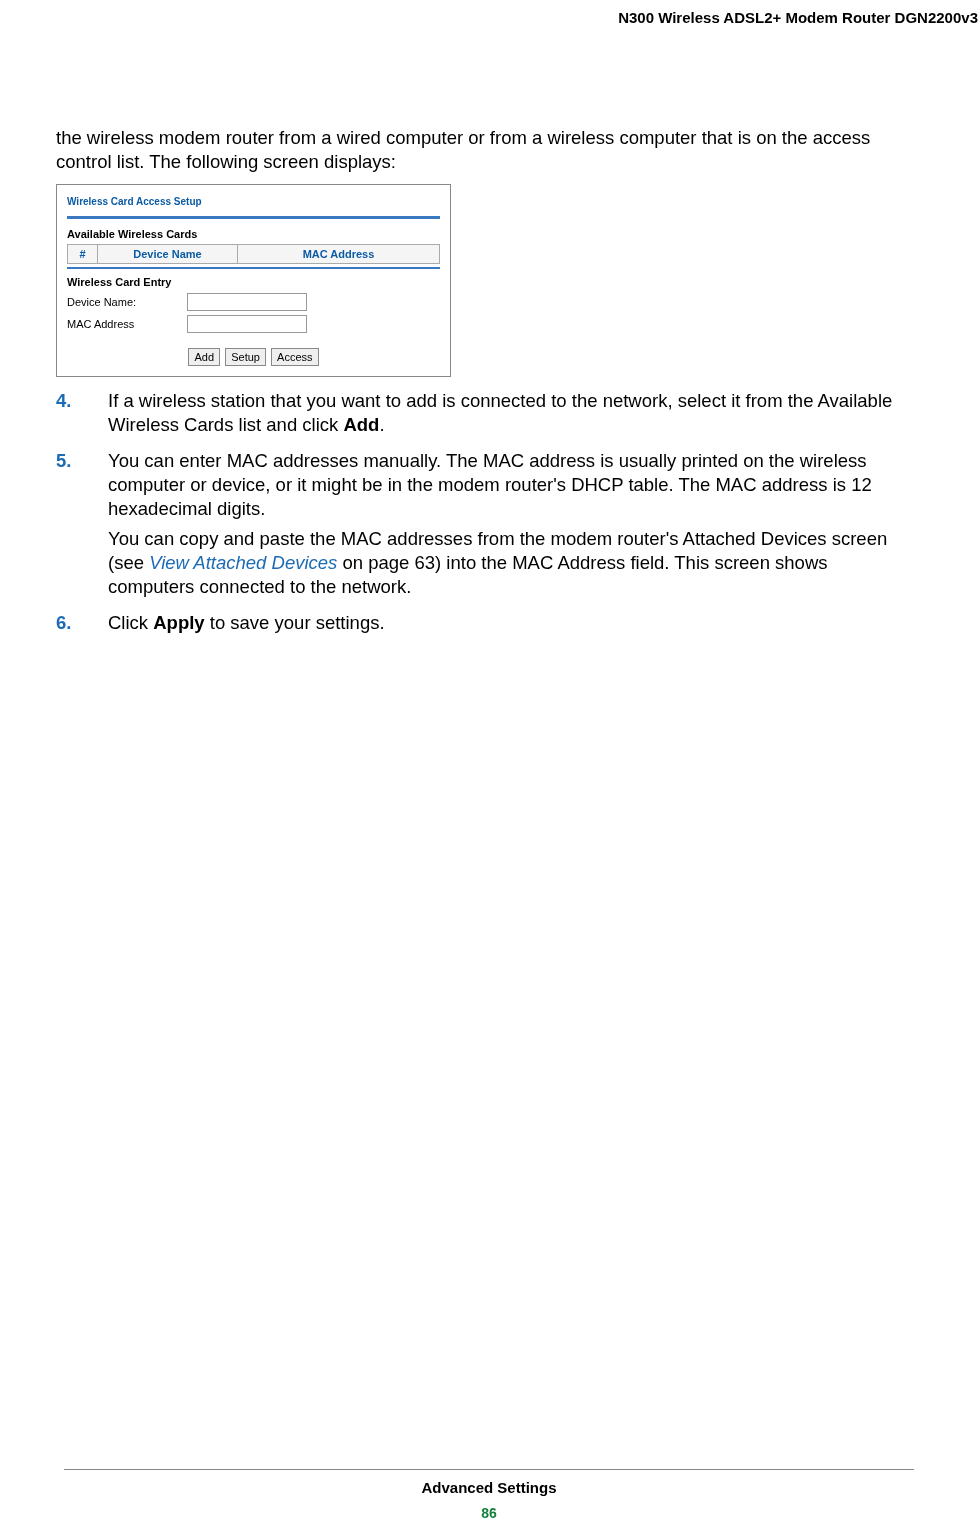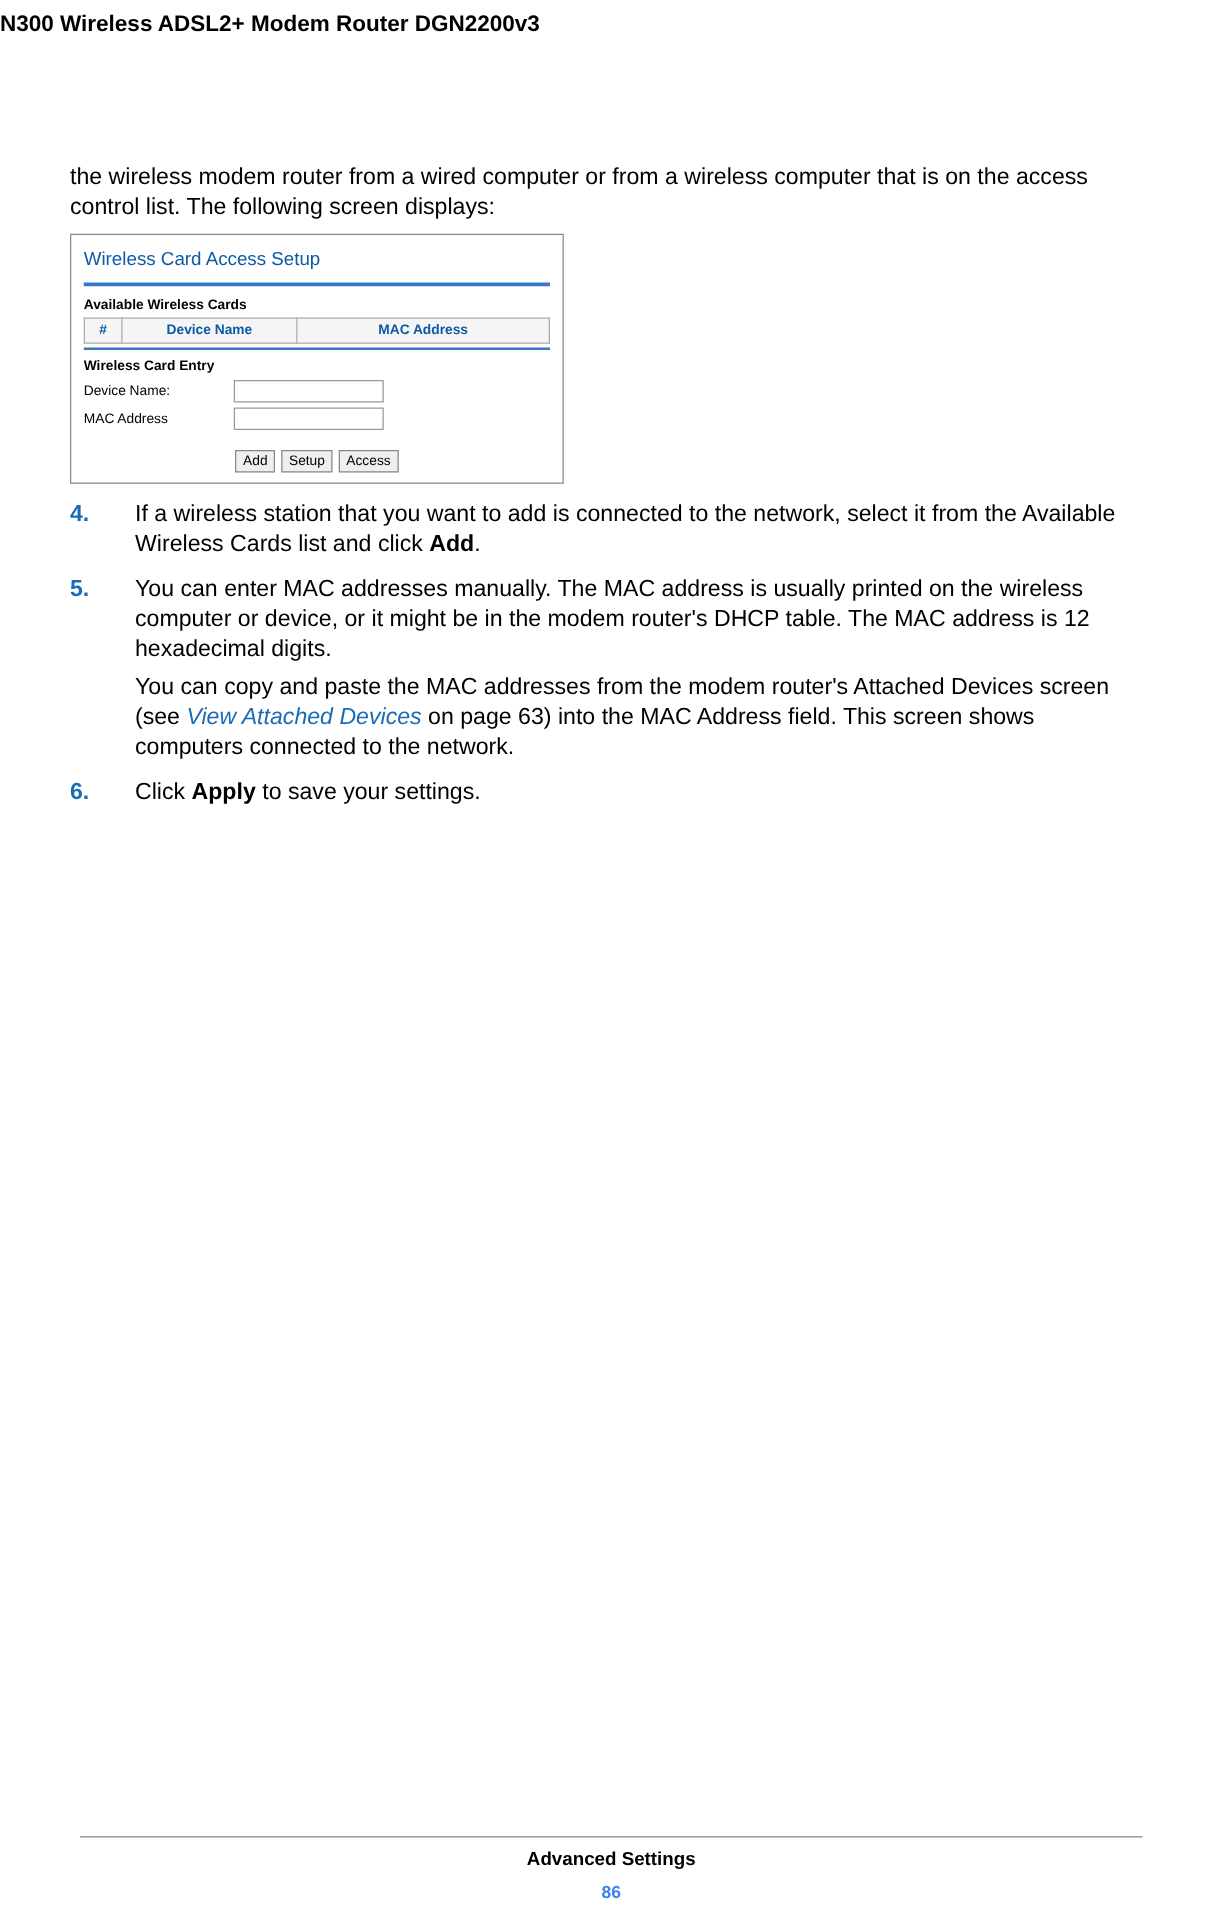--- a/index.html
+++ b/index.html
@@ -7,44 +7,44 @@
       font-family: Arial, Helvetica, sans-serif;
       font-size: 18.5px;
       line-height: 1.3;
       color: #000;
       width: 978px;
       height: 1534px;
       position: relative;
       background: #fff;
     }
     .page-header {
-      text-align: left;
-      font-weight: bold;
-      font-size: 18px;
+      text-align: right;
+      font-weight: bold;
+      font-size: 15px;
       padding-top: 8px;
       padding-bottom: 8px;
     }
     .content {
       padding: 90px 64px 0 56px;
     }
     .intro-para {
       margin-bottom: 10px;
     }
     .screenshot-box {
       border: 1px solid #888;
       width: 395px;
       background: #fff;
       padding: 6px;
       margin-bottom: 12px;
       font-family: Arial, sans-serif;
     }
     .ss-title {
       color: #0b5ba5;
-      font-weight: normal;
-      font-size: 15px;
+      font-weight: bold;
+      font-size: 10px;
       padding: 4px 4px 6px 4px;
     }
     .ss-hr {
       border: none;
       border-top: 3px solid #3a78c2;
       margin: 2px 4px 6px 4px;
     }
     .ss-subhead {
       font-weight: bold;
       font-size: 11px;
@@ -144,21 +144,21 @@
       border: none;
       border-top: 1px solid #888;
       margin: 0 64px 8px 64px;
     }
     .footer-section {
       font-weight: bold;
       font-size: 15px;
       margin-bottom: 6px;
     }
     .footer-page {
-      color: #3b82f6;
+      color: #15803d;
       font-weight: bold;
       font-size: 14px;
     }
   </style>
 </head>
 <body>
 
 <div class="page-header">
   <span>N300 Wireless ADSL2+ Modem Router DGN2200v3</span>
 </div>

